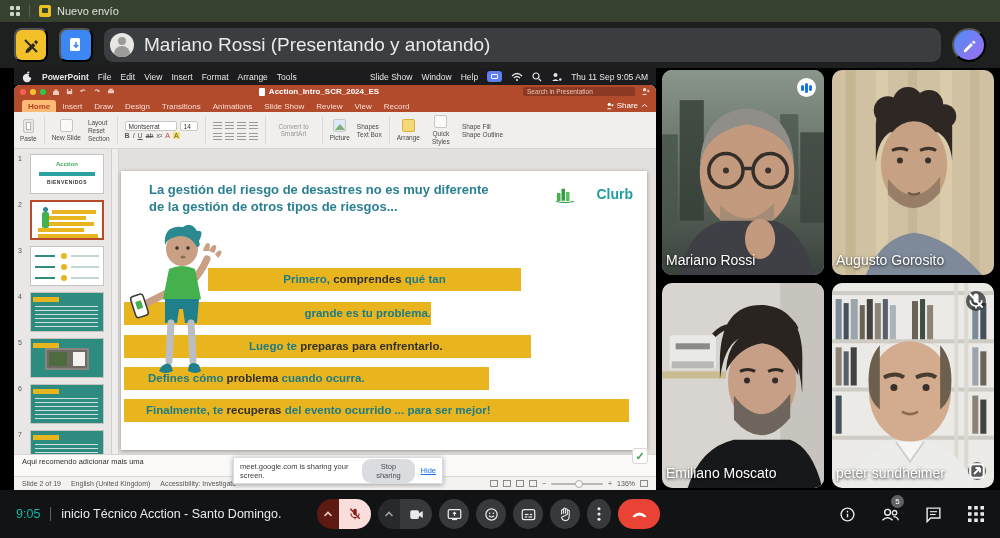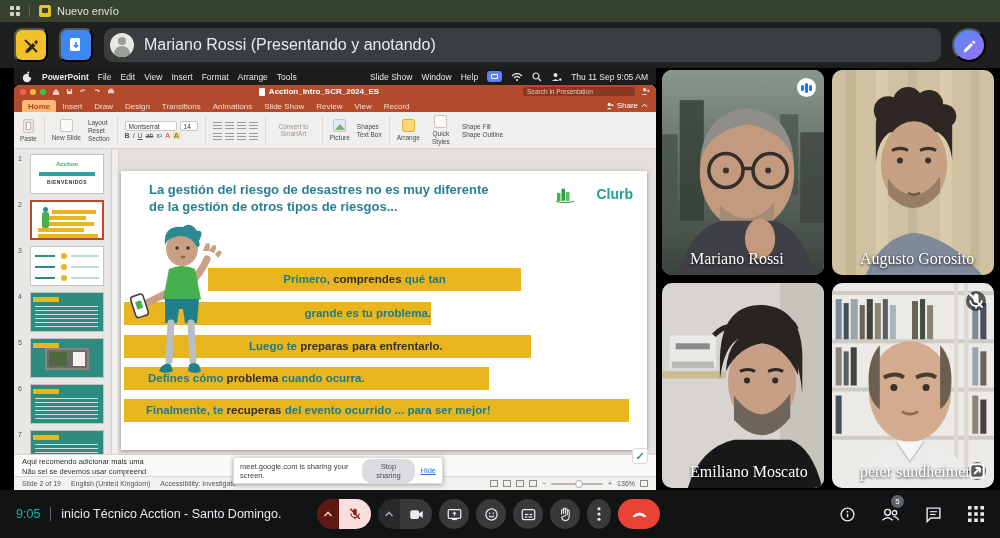--- a/index.html
+++ b/index.html
@@ -23,21 +23,21 @@
   .presenter-bar { position:absolute; top:22px; left:0; right:0; height:46px; background:#1e1f1f;
                    display:flex; align-items:center; padding:0 14px; gap:11px; }
   .sq-btn { width:34px; height:34px; border-radius:8px; display:flex; align-items:center; justify-content:center; flex:0 0 auto; }
   .sq-btn.yellow { background:#f2c029; }
   .sq-btn.blue { background:#3d87f5; }
   .presenter-pill { flex:1; height:34px; background:#3b3e40; border-radius:9px; display:flex;
                     align-items:center; gap:10px; padding:0 6px; }
   .avatar { width:24px; height:24px; border-radius:50%; background:#e8e6e2; position:relative; overflow:hidden; }
   .avatar::before { content:""; position:absolute; top:4px; left:8px; width:8px; height:8px; border-radius:50%; background:#9b9b98; }
   .avatar::after  { content:""; position:absolute; top:13px; left:4px; width:16px; height:12px; border-radius:8px 8px 0 0; background:#9b9b98; }
-  .presenter-name { font-size:16px; color:#e8eaed; }
+  .presenter-name { font-size:19px; color:#e8eaed; }
   .pen-fab { width:34px; height:34px; border-radius:50%;
              background:linear-gradient(135deg,#4e8cf7,#a06ef0); display:flex; align-items:center; justify-content:center; flex:0 0 auto; }
 
   
   .share-region { position:absolute; top:68px; left:14px; width:642px; height:422px; background:#000; }
 
   .mac-menubar { height:17px; background:#1c1c1e; display:flex; align-items:center; padding:0 8px;
                  gap:9px; font-size:8.5px; color:#e6e6e6; white-space:nowrap; }
   .mac-menubar .app-name { font-weight:bold; }
   .mac-spacer { flex:1; }
@@ -144,22 +144,22 @@
   .toast-stop { font-size:7.5px; color:#4a4d51; background:#dadce0; border:none; border-radius:9px;
                 padding:3px 8px; font-family:"Liberation Sans",sans-serif; }
   .toast-hide { font-size:7.5px; color:#1a73e8; text-decoration:underline; }
 
   
   .videos { position:absolute; top:70px; left:662px; width:332px; height:418px;
             display:grid; grid-template-columns:1fr 1fr; grid-template-rows:1fr 1fr; gap:8px; }
   .tile { position:relative; border-radius:10px; overflow:hidden; background:#1a1a1a; }
   .tile svg { position:absolute; inset:0; width:100%; height:100%; }
   .tile.speaking { outline:2px solid #9ab8f8; outline-offset:-2px; }
-  .tile-name { position:absolute; left:28px; bottom:7px; font-size:16px; color:#fff;
-               text-shadow:0 1px 3px rgba(0,0,0,.9); z-index:2;font-family:Liberation Serif, serif; }
+  .tile-name { position:absolute; left:4px; bottom:7px; font-size:14px; color:#fff;
+               text-shadow:0 1px 3px rgba(0,0,0,.9); z-index:2; }
   .speak-ind { position:absolute; right:8px; top:8px; width:19px; height:19px; border-radius:50%;
                background:#fff; display:flex; align-items:center; justify-content:center; gap:1.5px; z-index:2; }
   .speak-ind i { width:2.5px; background:#1a73e8; border-radius:2px; display:block; }
   .speak-ind i:nth-child(1){height:6px}.speak-ind i:nth-child(2){height:10px}.speak-ind i:nth-child(3){height:6px}
   .mute-ind { position:absolute; right:8px; top:8px; width:20px; height:20px; border-radius:50%;
               background:rgba(32,33,36,.72); display:flex; align-items:center; justify-content:center; z-index:2; }
   .pip-ind { position:absolute; right:8px; bottom:8px; width:18px; height:18px; border-radius:50%;
              background:rgba(32,33,36,.72); display:flex; align-items:center; justify-content:center; z-index:2; }
 
   
@@ -524,21 +524,20 @@
 
               <path d="M34 146 q6-6 10-2 l2 6 q-8 4-14 0 Z" fill="#1f7f8a"></path>
               <path d="M72 144 q-6-4-10 0 l-1 6 q8 4 13 0 Z" fill="#1f7f8a"></path>
             </svg>
           </div>
         </div>
       </div>
 
       <div class="ppt-notes">
         <div>Aqui recomendo adicionar mais uma</div>
-        <div>Não sei se devemos usar compreend</div>
       </div>
       <div class="notes-check">✓</div>
 
       <div class="ppt-status">
         <span>Slide 2 of 19</span>
         <span>English (United Kingdom)</span>
         <span>Accessibility: Investigate</span>
         <span class="status-right">
           <span class="view-ico"></span>
           <span class="view-ico"></span>

